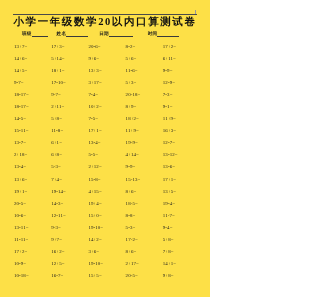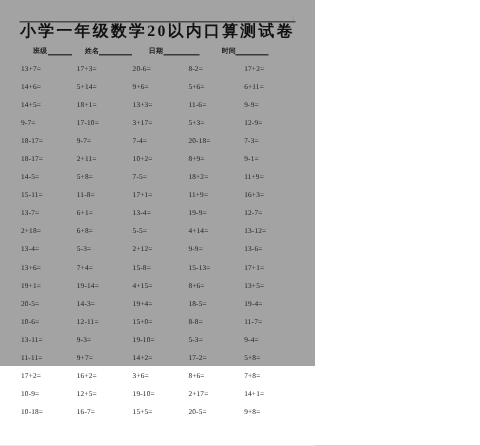--- a/index.html
+++ b/index.html
@@ -10,22 +10,22 @@
   body {
     width: 210px;
     height: 297px;
     overflow: hidden;
     font-family: "Liberation Serif", "DejaVu Serif", serif;
     color: #161616;
   }
   .page {
     position: relative;
     width: 210px;
-    height: 244px;
-    background: #a3a3a3;
+    height: 297px;
+    background: #fde047;
     box-sizing: border-box;
   }
 
   
   .top-rule-wrap {
     position: absolute;
     left: 13px;
     top: 14px;
     width: 184px;
     height: 3px;

